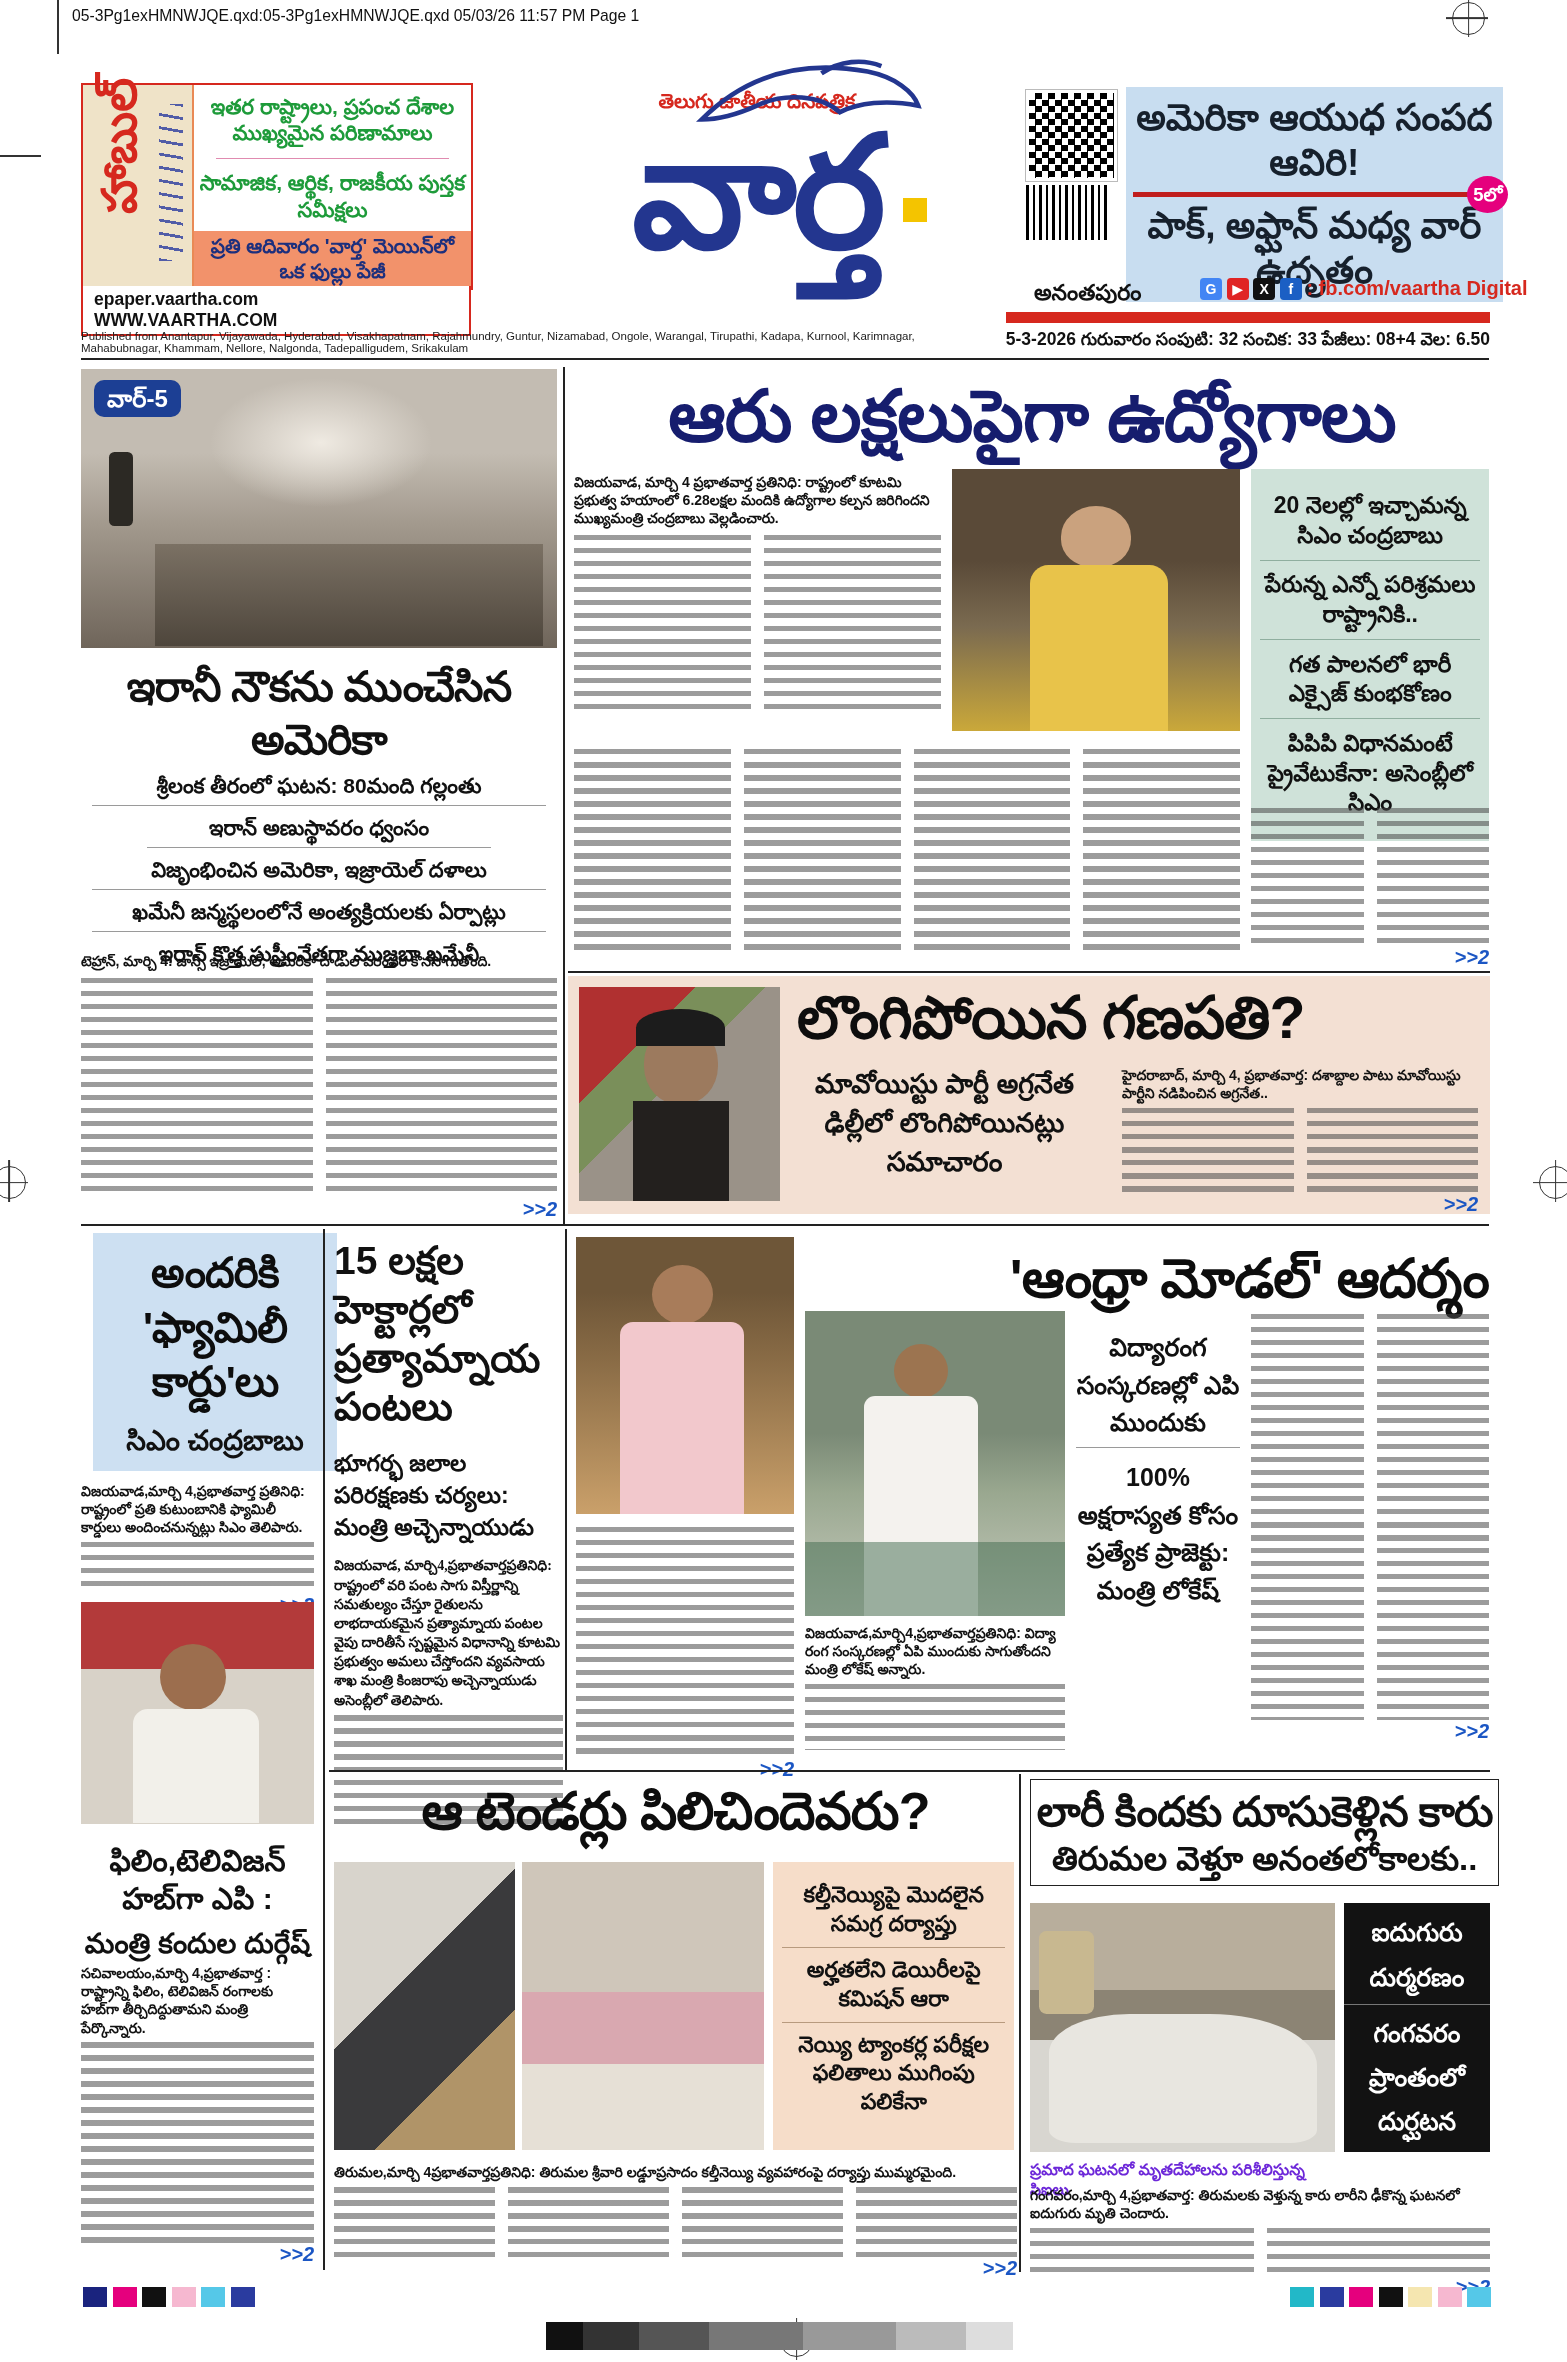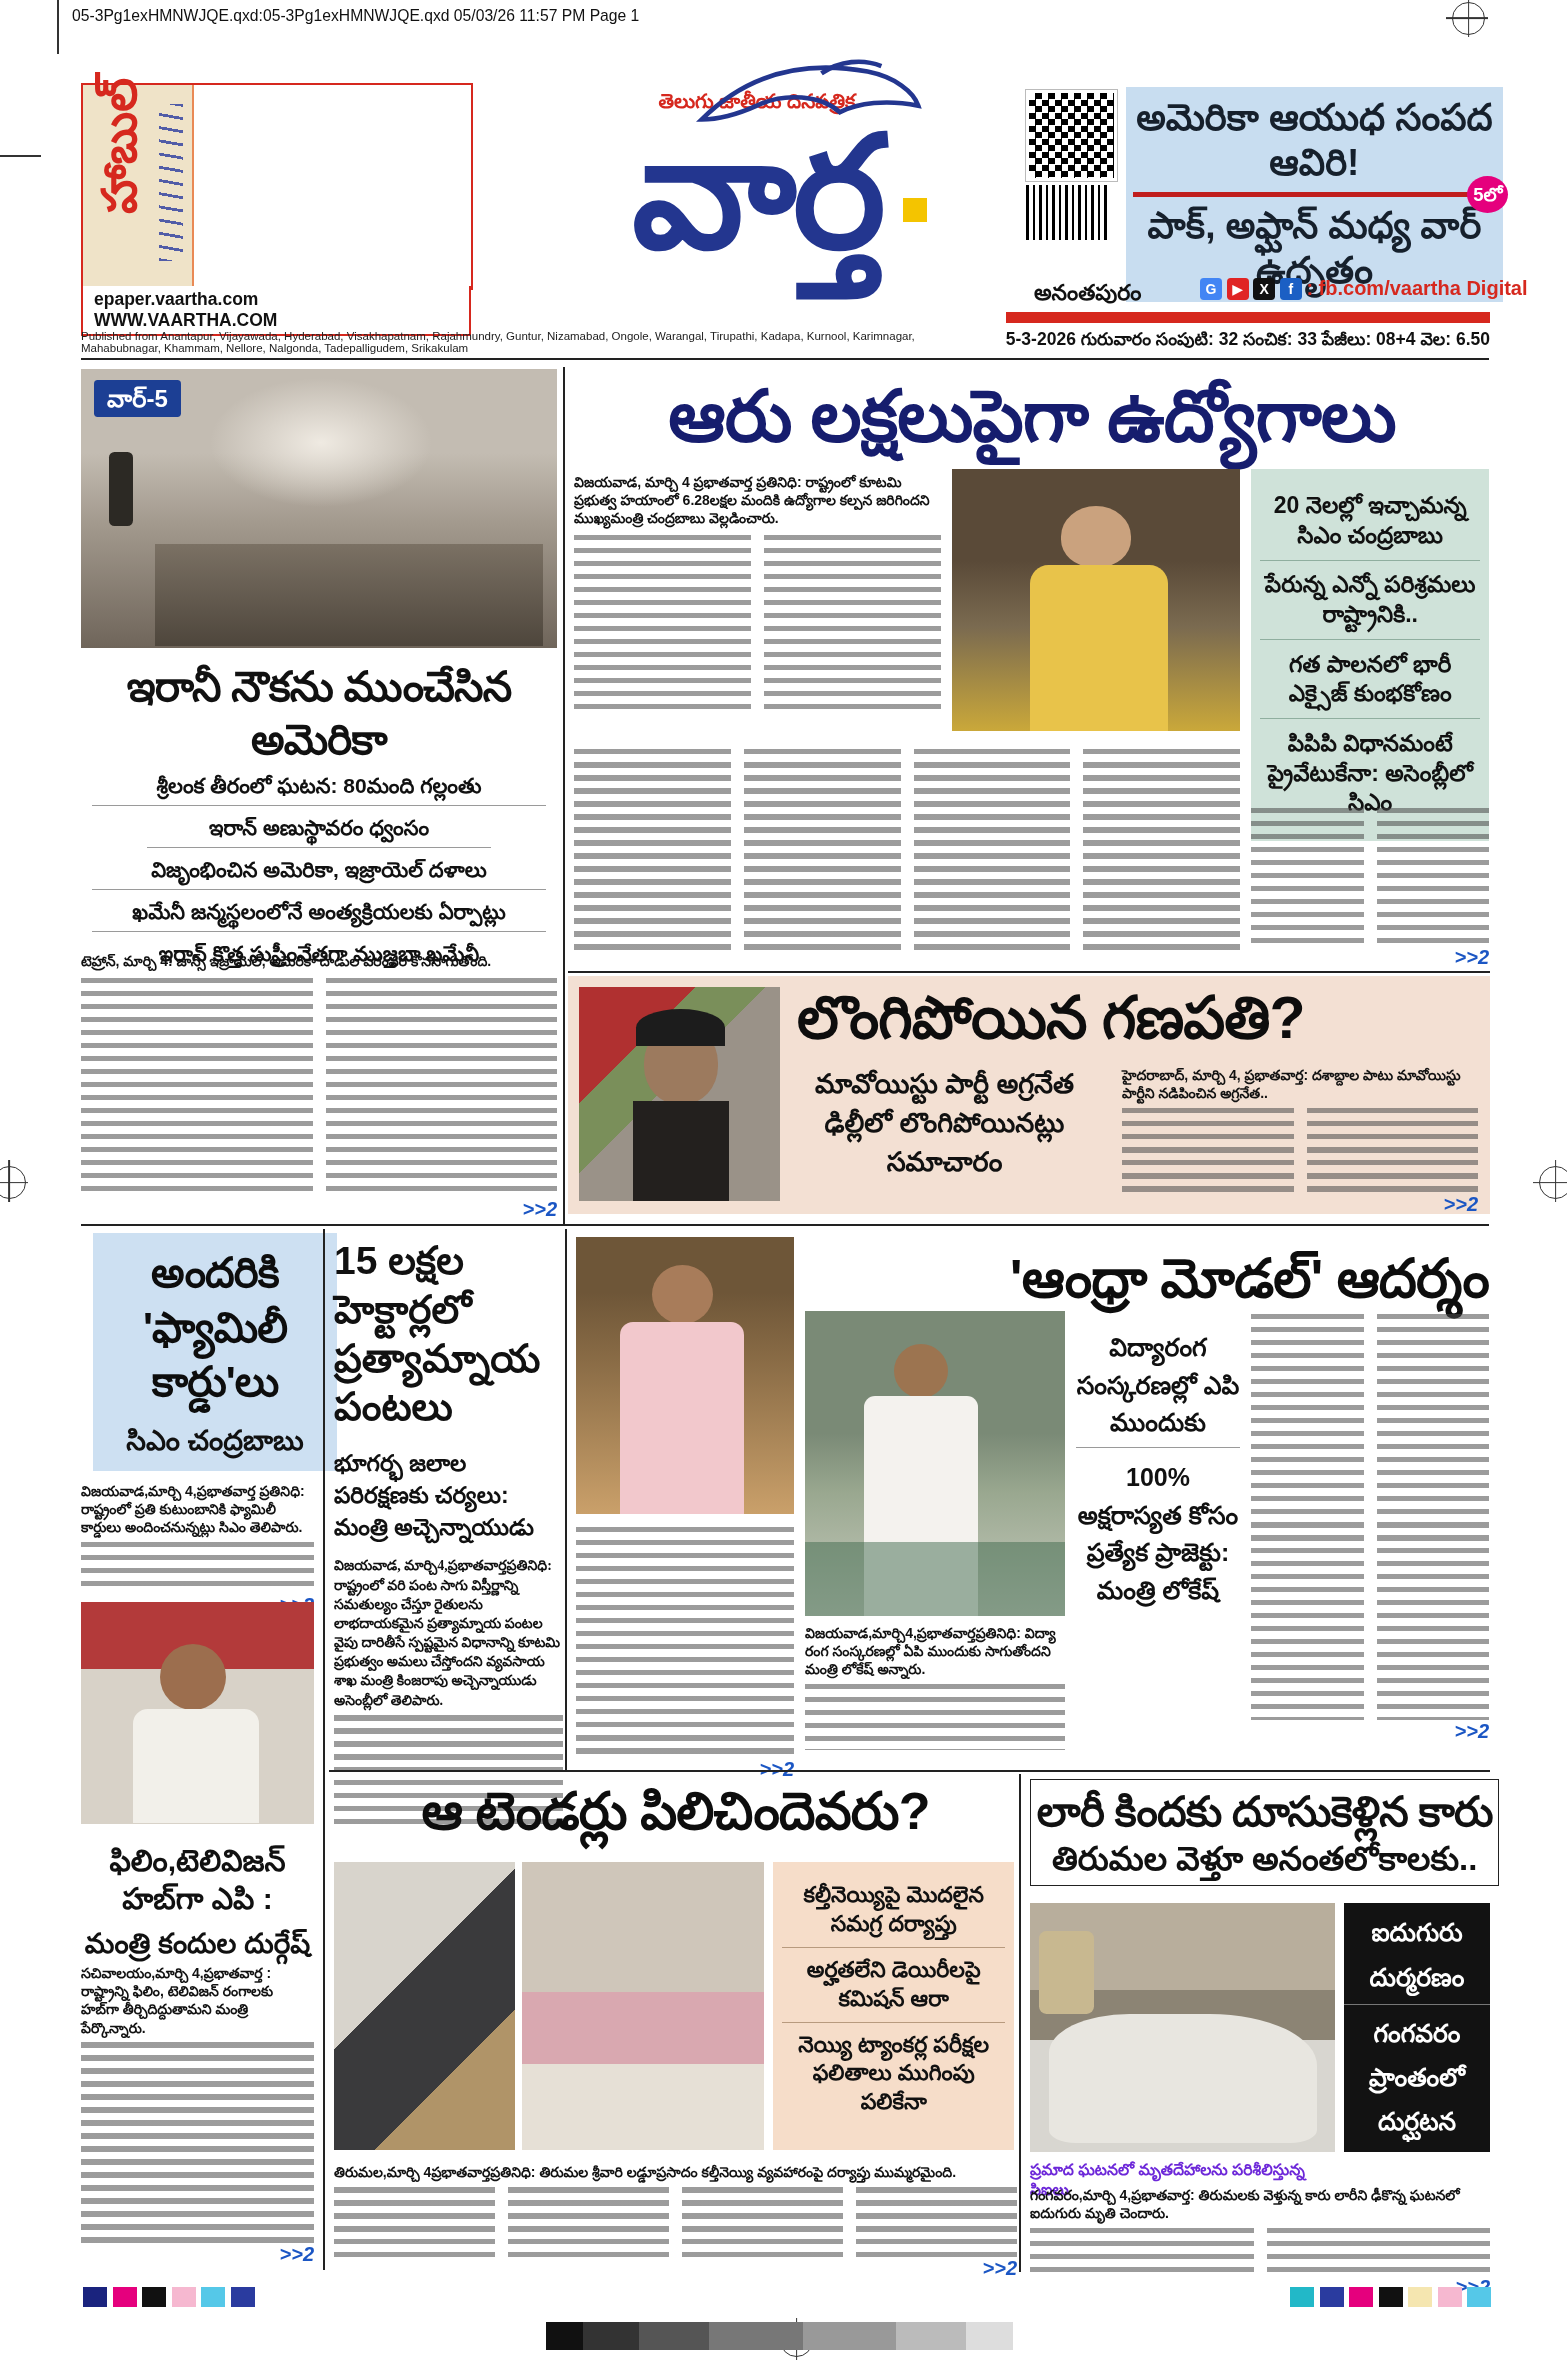--- a/index.html
+++ b/index.html
@@ -75,20 +75,29 @@
   <div class="crossmark" style="left:1452px;top:1.8px;"></div>
   <div class="crossmark" style="left:-7.4px;top:1166px;"></div>
   <div class="crossmark" style="left:1539px;top:1166px;"></div>
   <div class="crossmark" style="left:780px;top:2324px;"></div>
 
   <div class="abs promo-box" style="left:81px;top:83px;width:388px;height:203px;">
     <div class="promo-left">
       <div class="squiggle"></div>
       <div class="vert-red tel">హాబుల్</div>
     </div>
+    <div style="flex:1;display:flex;flex-direction:column;justify-content:space-between;padding-top:9.2px;">
+      <div class="green-line tel">ఇతర రాష్ట్రాలు, ప్రపంచ దేశాల ముఖ్యమైన పరిణామాలు</div>
+      <div style="border-top:1.8px solid #e08bb0;margin:3.7px 22px;"></div>
+      <div class="green-line tel">సామాజిక, ఆర్థిక, రాజకీయ పుస్తక సమీక్షలు</div>
+      <div class="orange-band tel">
+        <div>ప్రతి ఆదివారం 'వార్త' మెయిన్‌లో</div>
+        <div>ఒక ఫుల్లు పేజీ</div>
+      </div>
+    </div>
   </div>
   <div class="abs url-strip" style="left:81px;top:286px;width:364px;flex-direction:column;">
     <span>epaper.vaartha.com</span>
     <span>WWW.VAARTHA.COM</span>
   </div>
 
   <div class="abs" style="left:517px;top:89px;width:480px;text-align:center;">
     <div class="tagline tel">తెలుగు జాతీయ దినపత్రిక</div>
     <div class="logo-title tel">వార్త</div>
     <div class="abs" style="left:386px;top:109px;width:24px;height:24px;background:#f4c400;"></div>
@@ -119,21 +128,21 @@
 
   <div class="abs pub" style="left:81px;top:330px;width:868px;">Published from Anantapur, Vijayawada, Hyderabad, Visakhapatnam, Rajahmundry, Guntur, Nizamabad, Ongole, Warangal, Tirupathi, Kadapa, Kurnool,  Karimnagar, Mahabubnagar, Khammam, Nellore, Nalgonda, Tadepalligudem, Srikakulam</div>
   <div class="abs datebar tel" style="left:960px;top:329px;width:530px;text-align:right;">5-3-2026 గురువారం సంపుటి: 32 సంచిక: 33  పేజీలు: 08+4  వెల: 6.50</div>
   <div class="rule-h" style="left:81px;top:358px;width:1408px;"></div>
 
   <div class="photo" style="left:81px;top:369px;width:476px;height:279px;
        background:linear-gradient(180deg,#c3bcb2 0 30%,#a39a8e 55%,#6f655a 100%);">
     <div class="abs" style="left:129px;top:9.2px;width:222px;height:129px;background:radial-gradient(closest-side,#efeae2,transparent);"></div>
     <div class="abs" style="left:28px;top:83px;width:24px;height:74px;background:#2c2924;border-radius:5.5px;"></div>
     <div class="abs" style="left:74px;top:175px;width:388px;height:102px;background:linear-gradient(180deg,#7b7164,#4e463c);"></div>
-    <div class="abs warbadge tel" style="left:13px;top:11px;">వార్-5</div>
+    <div class="abs warbadge tel" style="left:13px;top:11px;border-radius:10px;">వార్-5</div>
   </div>
 
   <div class="abs tel" style="left:81px;top:661px;width:476px;text-align:center;font-weight:bold;font-size:42px;letter-spacing:-0.9px;">ఇరానీ నౌకను ముంచేసిన అమెరికా</div>
   <div class="abs" style="left:92px;top:773px;width:454px;">
     <div class="subhead u tel" style="font-size:21px;margin-bottom:9.2px;">శ్రీలంక తీరంలో ఘటన: 80మంది గల్లంతు</div>
     <div class="subhead u tel" style="font-size:21px;margin:0 55px 9.2px;">ఇరాన్ అణుస్థావరం ధ్వంసం</div>
     <div class="subhead u tel" style="font-size:21px;margin-bottom:9.2px;">విజృంభించిన అమెరికా, ఇజ్రాయెల్ దళాలు</div>
     <div class="subhead u tel" style="font-size:21px;margin-bottom:9.2px;">ఖమేనీ జన్మస్థలంలోనే అంత్యక్రియలకు ఏర్పాట్లు</div>
     <div class="subhead tel" style="font-size:21px;">ఇరాన్ కొత్త సుప్రీంనేతగా ముజ్తబా ఖమేనీ</div>
   </div>

